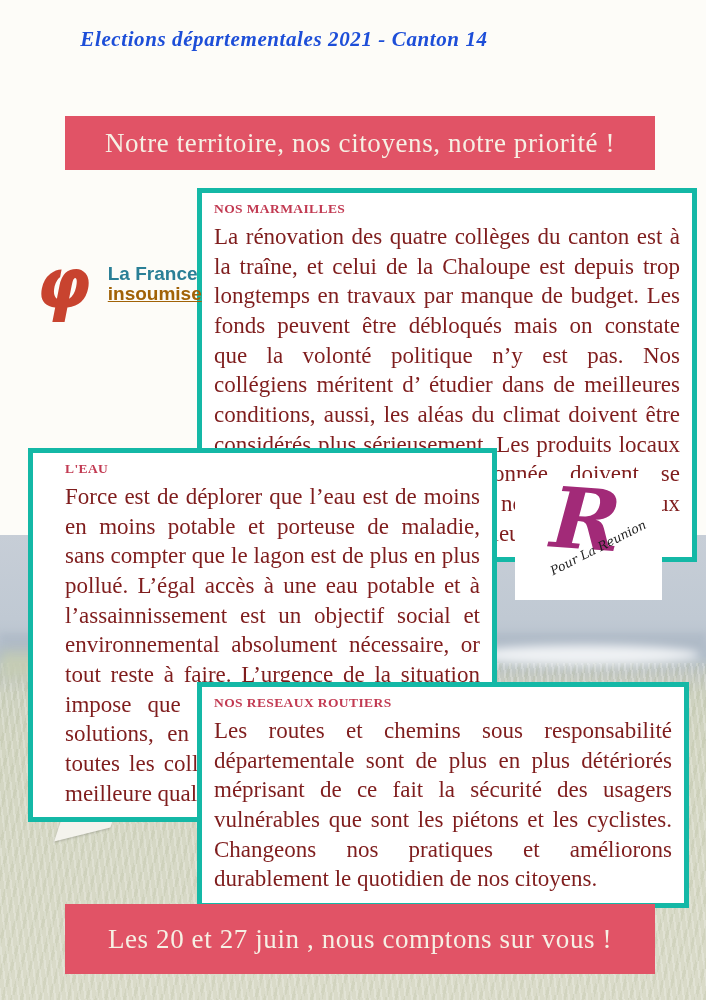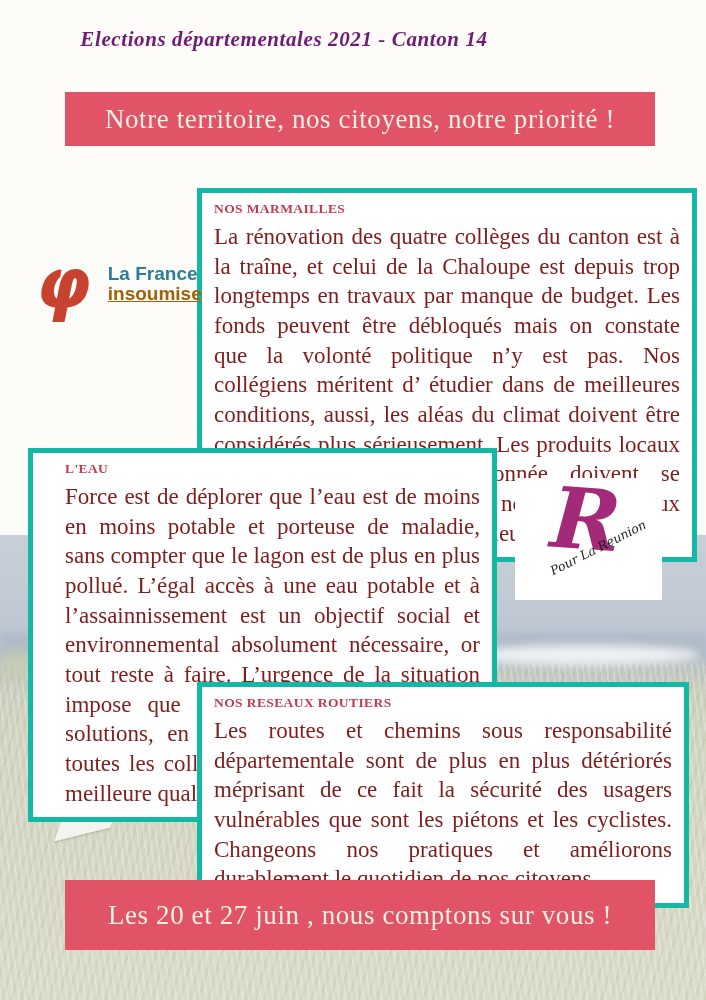--- a/index.html
+++ b/index.html
@@ -29,28 +29,28 @@
   .coast      { position:absolute; left:0; top:116px; width:410px; height:28px;
                 background:#c6cdb2; filter:blur(6px); opacity:.85; }
   .roof       { position:absolute; left:58px; top:272px; width:58px; height:26px;
                 background:#f4f3ed; transform:rotate(-14deg) skewX(-32deg);
                 box-shadow:0 1px 2px rgba(0,0,0,.18); }
 
   
   .title {
     position:absolute; left:0; top:27px; width:568px; text-align:center;
     font-style:italic; font-weight:bold; font-size:21px; letter-spacing:.6px;
-    color:#701a75;
+    color:#1d4ed8;
   }
 
   
   .banner {
     position:absolute; left:65px; width:590px; background:#e15366;
     color:#f6f0e4; display:flex; align-items:center; justify-content:center;
-    font-size:27px; letter-spacing:.6px; white-space:nowrap;
+    font-size:27px; letter-spacing:.6px; white-space:nowrap;margin-top:24px;
   }
   .banner-top    { top:92px;  height:54px; }
   .banner-bottom { top:880px; height:70px; }
 
   
   .box {
     position:absolute; background:#ffffff; border:5px solid #14b8a6;
     box-sizing:border-box; padding:6px 12px 9px;
   }
   .box h2 {

